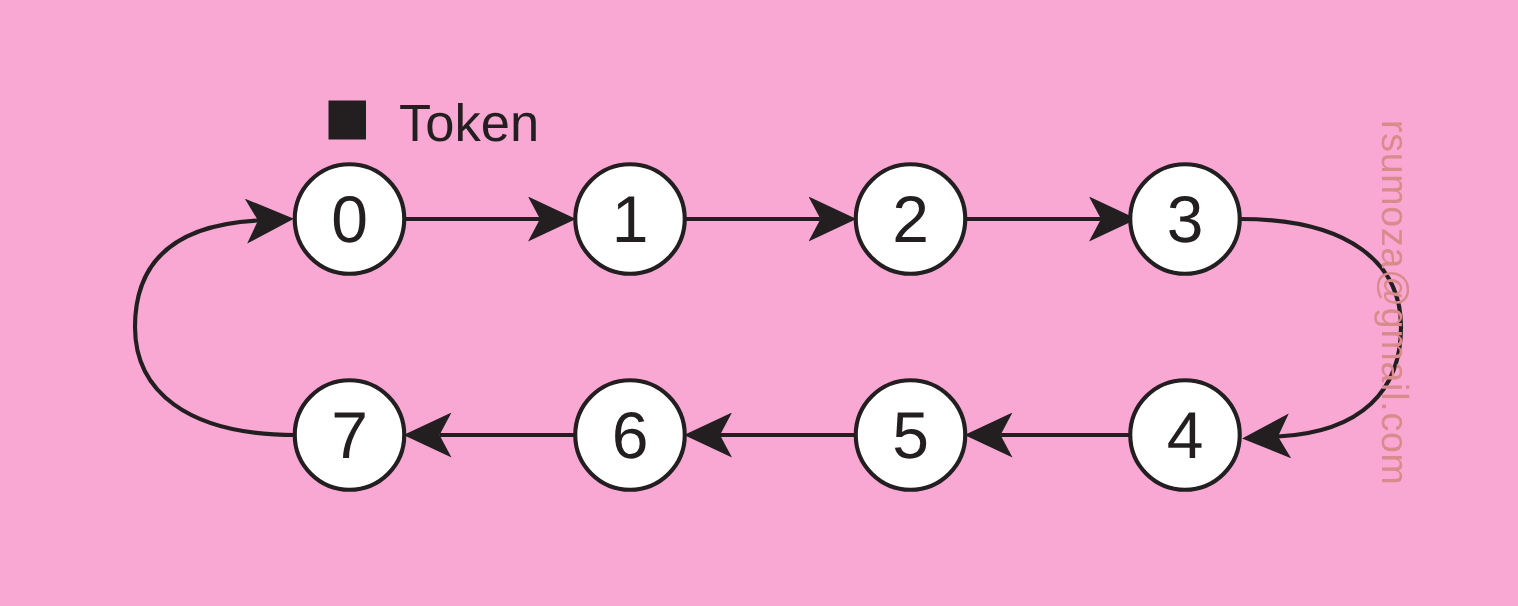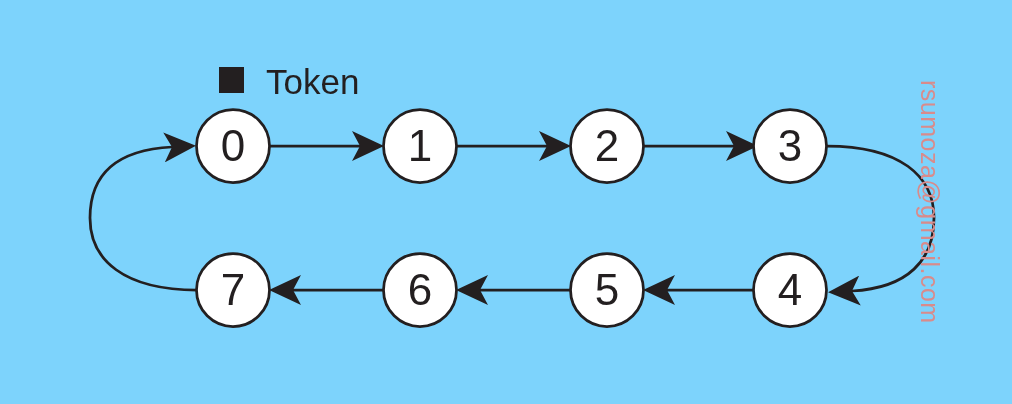--- a/index.html
+++ b/index.html
@@ -4,21 +4,21 @@
 <style>
   html, body {
     margin: 0;
     padding: 0;
     background: #ffffff;
   }
   #canvas {
     position: relative;
     width: 1012px;
     height: 404px;
-    background: #7dd3fc;
+    background: #f9a8d4;
     overflow: hidden;
     font-family: "Liberation Sans", sans-serif;
   }
   svg { display: block; }
   .edge {
     stroke: #231f20;
     stroke-width: 2.75;
     fill: none;
   }
   .node-circle {

